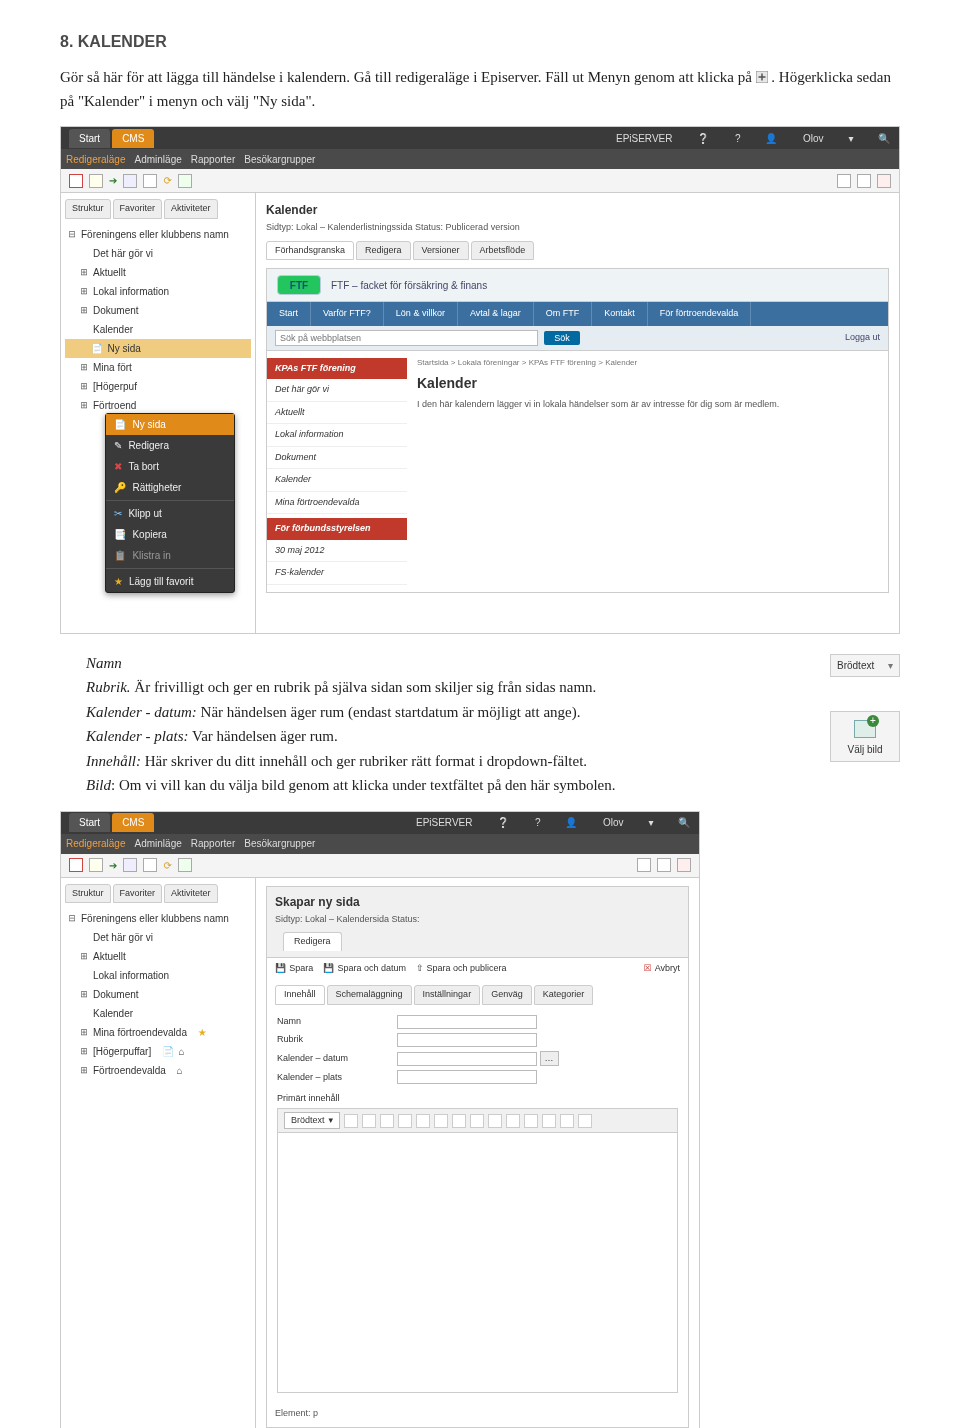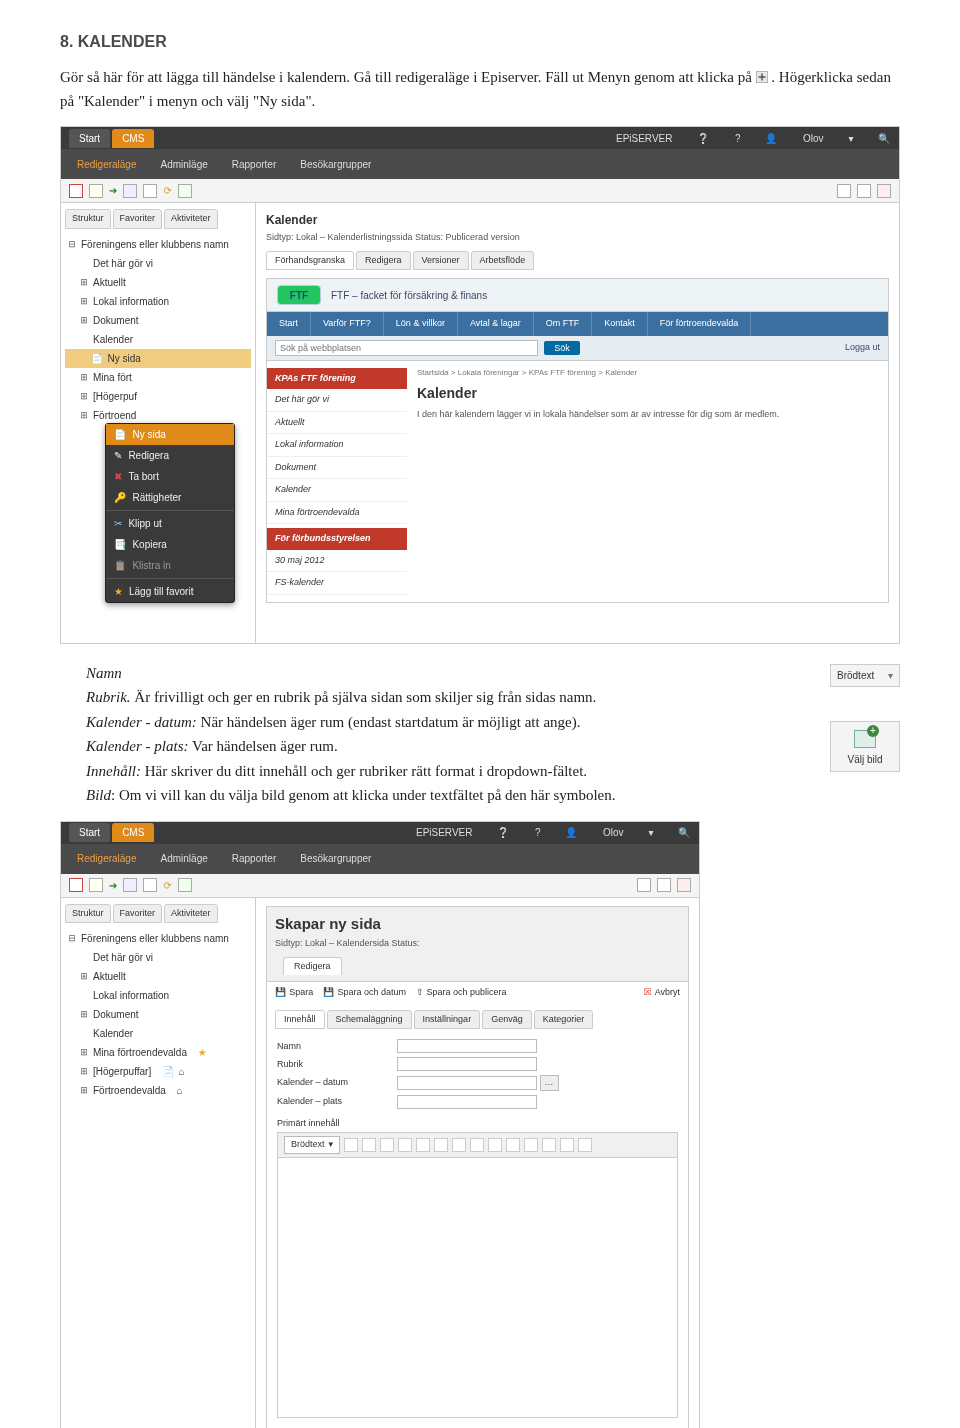--- a/index.html
+++ b/index.html
@@ -48,21 +48,21 @@
     background: #555; color: #fff; padding: 2px 10px; margin-right: 2px; border-radius: 3px 3px 0 0;
   }
   .s1-topbar .tab-cms {
     background: #e08a1a; color: #fff; padding: 2px 10px; border-radius: 3px 3px 0 0;
   }
   .s1-topbar .right {
     margin-left: auto; display: flex; gap: 25px; align-items: center;
   }
   .s1-toolbar2 {
     background: #4a4a4a; color: #ddd; display: flex; align-items: center;
-    padding: 2px 16px; height: 30px; gap: 24px;
+    padding: 2px 5px; height: 20px; gap: 9px;
   }
   .s1-iconrow {
     background: #f4f4f4; border-bottom: 1px solid #ccc; height: 24px;
     display: flex; align-items: center; padding: 0 8px; gap: 6px;
     justify-content: space-between;
   }
   .s1-iconrow .left { display:flex; gap:6px; align-items:center; }
   .s1-iconrow .right { display:flex; gap:6px; align-items:center; }
   .icon-box {
     width: 14px; height: 14px; border: 1px solid #aaa; background: #fff;
@@ -172,21 +172,21 @@
   }
 
   
   .s2-main { flex:1; padding: 8px 10px; }
   .s2-box {
     border:1px solid #ccc; background:#f7f7f7; padding:0;
   }
   .s2-box-head {
     padding:6px 8px; background:#f0f0f0;
   }
-  .s2-box-head .t { font-weight:bold; font-size:15px; }
+  .s2-box-head .t { font-weight:bold; font-size:12px; }
   .s2-box-head .s { font-size:9px; color:#555; margin-top:2px; }
   .s2-redigera-tab {
     display:inline-block; background:#fff; border:1px solid #ccc; border-bottom:none;
     padding:2px 10px; margin:6px 0 0 8px; border-radius:3px 3px 0 0; font-size:9px;
   }
   .s2-actbar {
     background:#fff; border-top:1px solid #ccc; padding:4px 8px; display:flex; gap:10px; font-size:9px;
   }
   .s2-actbar .ab { display:flex; gap:3px; align-items:center; }
   .s2-subtabs { display:flex; gap:2px; padding:6px 8px 0 8px; background:#fff;}

